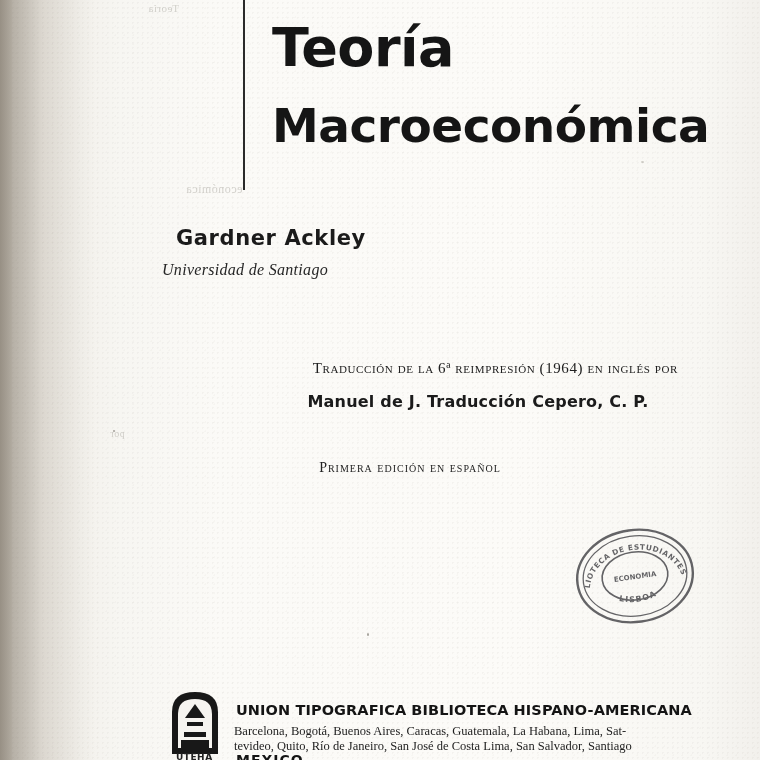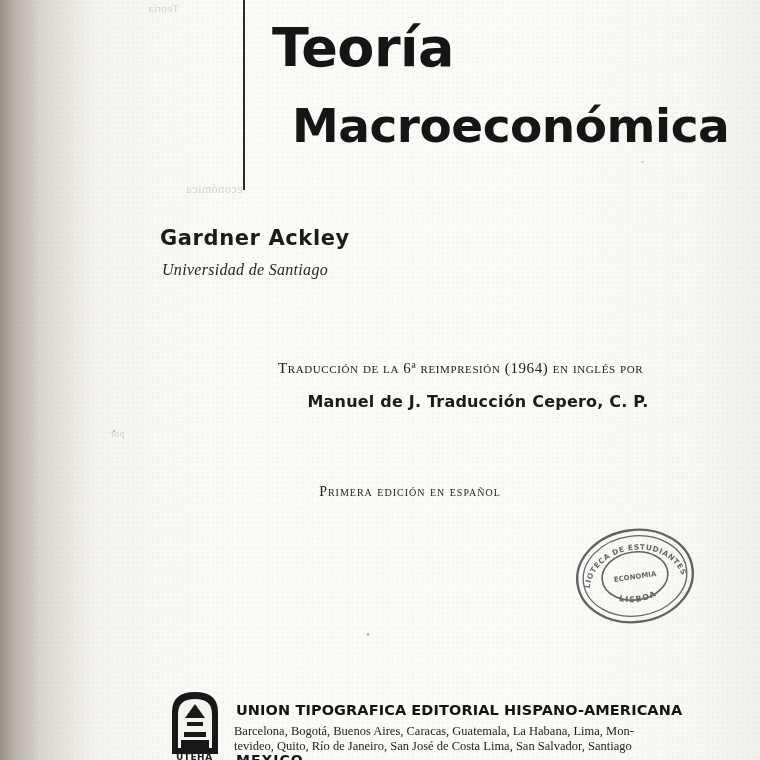--- a/index.html
+++ b/index.html
@@ -90,26 +90,26 @@
   }
   .title-line {
     font-family: "DejaVu Sans", sans-serif;
     font-weight: bold;
     font-size: 54px;
     line-height: 72px;
     letter-spacing: -0.5px;
     color: #151515;
     white-space: nowrap;
   }
-  .title-line.second { font-size: 47px; margin-top: 6px; letter-spacing: -0.5px; margin-left: 20px; }
+  .title-line.second { font-size: 47px; margin-top: 6px; letter-spacing: -0.5px; }
 
   
   .author {
     position: absolute;
-    left: 160px;
+    left: 176px;
     top: 226px;
     font-family: "DejaVu Sans", sans-serif;
     font-size: 21px;
     font-weight: bold;
     letter-spacing: 0.6px;
     color: #1b1b1b;
   }
   .affiliation {
     position: absolute;
     left: 162px;
@@ -120,21 +120,21 @@
     letter-spacing: 0.3px;
     color: #262626;
   }
 
   
   .translation-line {
     position: absolute;
     left: 278px;
     top: 360px;
     width: 400px;
-    text-align: left;
+    text-align: right;
     font-family: "Liberation Serif", serif;
     font-size: 15px;
     font-variant: small-caps;
     letter-spacing: 0.6px;
     color: #212121;
   }
   .translator {
     position: absolute;
     left: 278px;
     top: 392px;
@@ -143,21 +143,21 @@
     font-family: "DejaVu Sans", sans-serif;
     font-size: 16px;
     font-weight: bold;
     letter-spacing: 0.2px;
     color: #1b1b1b;
   }
 
   .edition {
     position: absolute;
     left: 210px;
-    top: 484px;
+    top: 460px;
     width: 400px;
     text-align: center;
     font-family: "Liberation Serif", serif;
     font-size: 14px;
     font-variant: small-caps;
     letter-spacing: 1px;
     color: #232323;
   }
 
   
@@ -281,23 +281,23 @@
   <svg class="logo" viewBox="0 0 62 72">
     <path d="M8 24 Q8 4 31 4 Q54 4 54 24 L54 66 L8 66 Z" fill="#181818"></path>
     <path d="M14 26 Q14 11 31 11 Q48 11 48 26 L48 60 L14 60 Z" fill="#f6f4f0"></path>
     <rect x="20" y="44" width="22" height="5" fill="#181818"></rect>
     <rect x="23" y="34" width="16" height="4" fill="#181818"></rect>
     <path d="M31 16 L41 30 L21 30 Z" fill="#181818"></path>
     <rect x="17" y="52" width="28" height="8" fill="#181818"></rect>
   </svg>
   <div class="logo-caption">UTEHA</div>
 
-  <div class="publisher">UNION TIPOGRAFICA EDITORIAL HISPANO-AMERICANA</div>
+  <div class="publisher">UNION TIPOGRAFICA BIBLIOTECA HISPANO-AMERICANA</div>
   <div class="cities">
-    <div>Barcelona, Bogotá, Buenos Aires, Caracas, Guatemala, La Habana, Lima, Mon-</div>
+    <div>Barcelona, Bogotá, Buenos Aires, Caracas, Guatemala, La Habana, Lima, Sat-</div>
     <div>tevideo, Quito, Río de Janeiro, San José de Costa Lima, San Salvador, Santiago</div>
   </div>
   <div class="country">MEXICO</div>
 
   <div class="speck" style="left:367px; top:633px; width:2px; height:3px;"></div>
   <div class="speck" style="left:113px; top:430px; width:2px; height:2px;"></div>
   <div class="speck" style="left:641px; top:161px; width:3px; height:2px; opacity:0.5;"></div>
 </div>
 
 </body></html>

